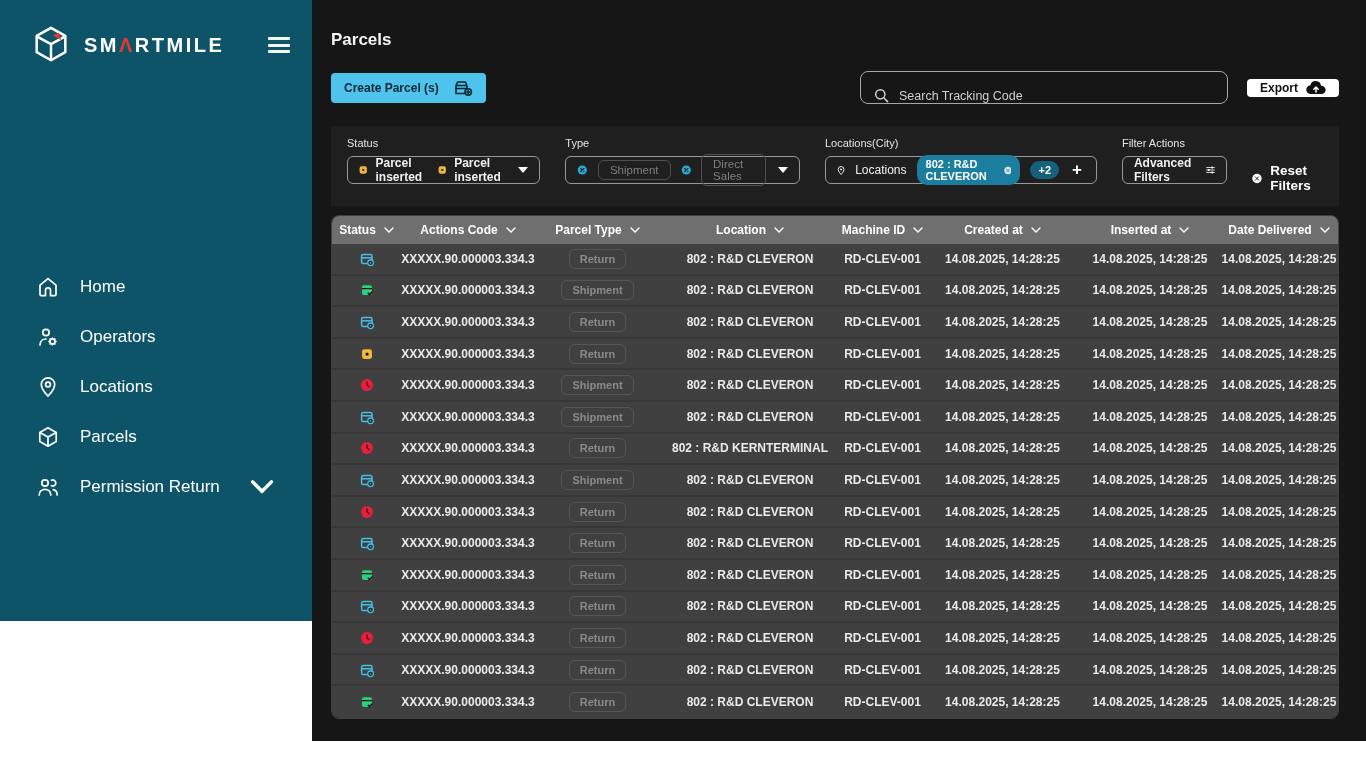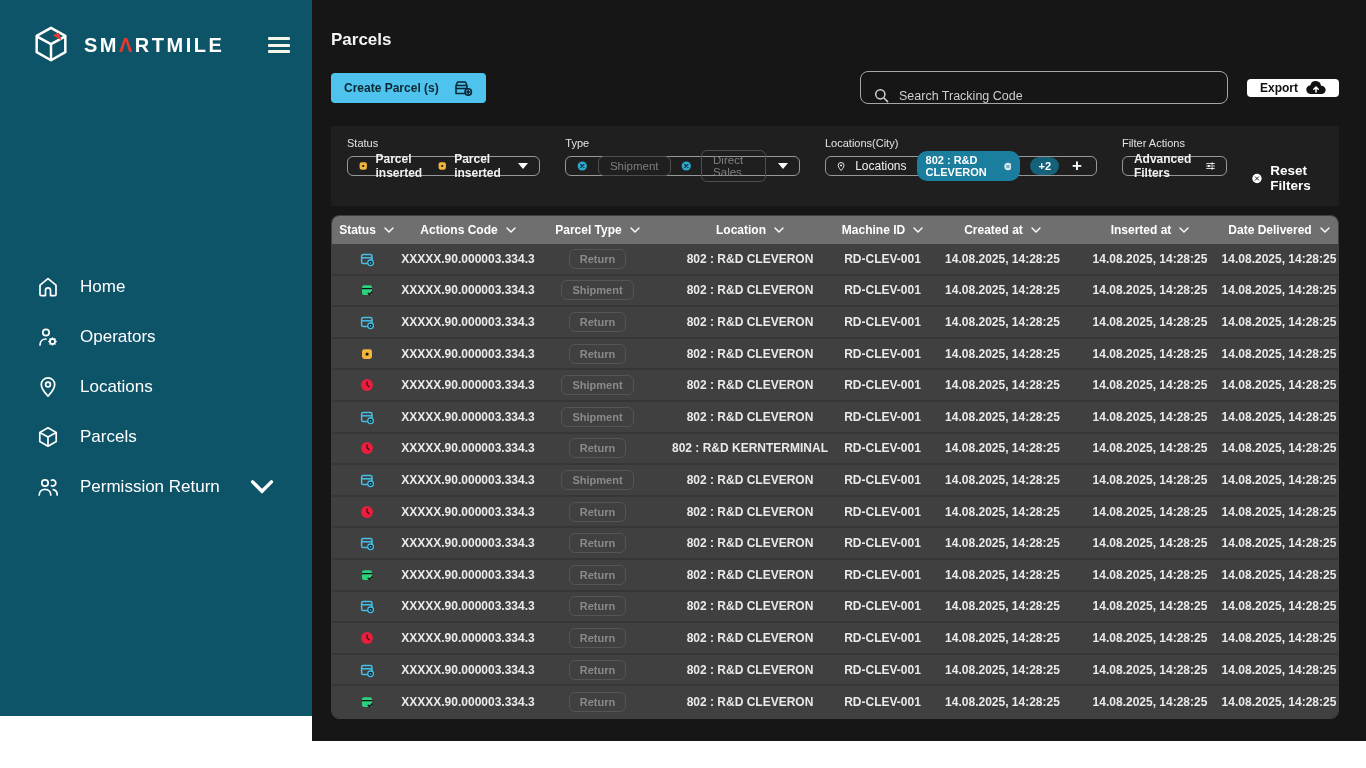--- a/index.html
+++ b/index.html
@@ -5,21 +5,21 @@
   * { box-sizing: border-box; margin: 0; padding: 0; }
   html,body { width:1366px; height:768px; }
   body {
     background:#ffffff;
     font-family:"Liberation Sans", sans-serif;
     display:flex;
     overflow:hidden;
   }
   
   .sidebar {
-    width:312px; height:716px; flex:none;
+    width:312px; height:621px; flex:none;
     background:#0e5468;
     display:flex; flex-direction:column;
   }
   .logo-row { display:flex; align-items:center; padding:24px 22px 0 30px; }
   .logo-mark { width:42px; height:42px; flex:none; }
   .wordmark { margin-left:12px; font-size:20px; font-weight:bold; color:#fff; letter-spacing:2.5px; }
   .wordmark .accent { color:#e8392f; }
   .hamburger { margin-left:auto; width:22px; cursor:pointer; }
   .hamburger span { display:block; height:3px; background:#f3f7e9; margin:3.5px 0; border-radius:1px; }
   .nav { margin-top:196px; }
@@ -63,21 +63,21 @@
   }
 
   
   .filterbar {
     margin-top:22px; background:#1f1f1f;
     padding:11px 16px 13px; display:flex; align-items:flex-start;
   }
   .fgroup { margin-right:25px; }
   .flabel { color:#e3e3e3; font-size:11px; display:block; margin-bottom:7px; }
   .fbox {
-    height:20px; border:1px solid #989898; border-radius:6px;
+    height:28px; border:1px solid #989898; border-radius:6px;
     display:flex; align-items:center; padding:0 11px; gap:10px; cursor:pointer;
     background:transparent;
   }
   .chip-plain { display:flex; align-items:center; gap:8px; color:#f0f0f0; font-size:12px; font-weight:bold; }
   .caret { width:0; height:0; border-left:5px solid transparent; border-right:5px solid transparent; border-top:6px solid #fff; margin-left:2px; }
   .pill-outline {
     border:1px solid #4f4f4f; color:#7f7f7f; border-radius:6px;
     font-size:11.5px; padding:3px 11px; background:transparent;
   }
   .loc-pill {

